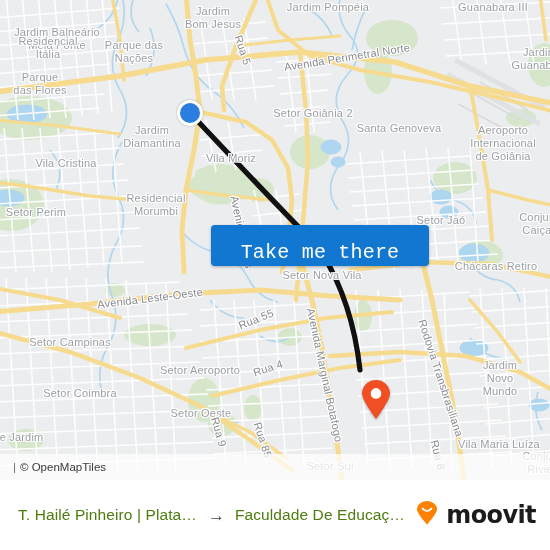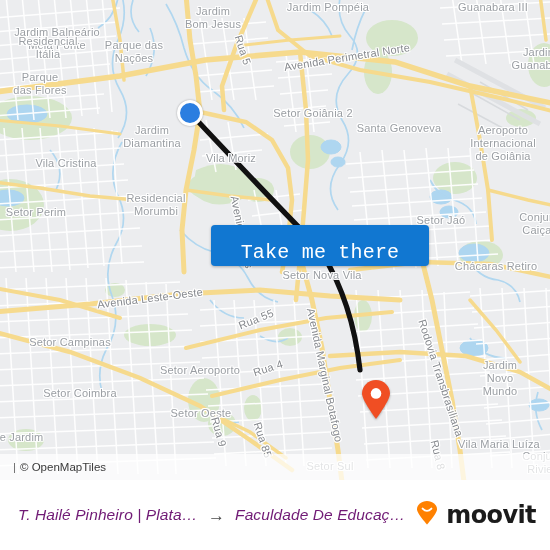--- a/index.html
+++ b/index.html
@@ -125,26 +125,25 @@
   }
   #route-summary {
     display: flex;
     align-items: center;
     flex: 1 1 auto;
     min-width: 0;
     gap: 10px;
   }
   .endpoint {
     font-size: 15.5px;
-    color: #701a75;
+    color: #4d7c0f;
     white-space: nowrap;
     overflow: hidden;
     text-overflow: ellipsis;
     letter-spacing: .1px;
-    font-style: italic;
   }
   #origin-name { max-width: 182px; }
   #dest-name  { max-width: 188px; }
   #route-arrow {
     color: #4a4a4a;
     font-size: 17px;
     flex: 0 0 auto;
     line-height: 1;
   }
   #moovit-logo {

